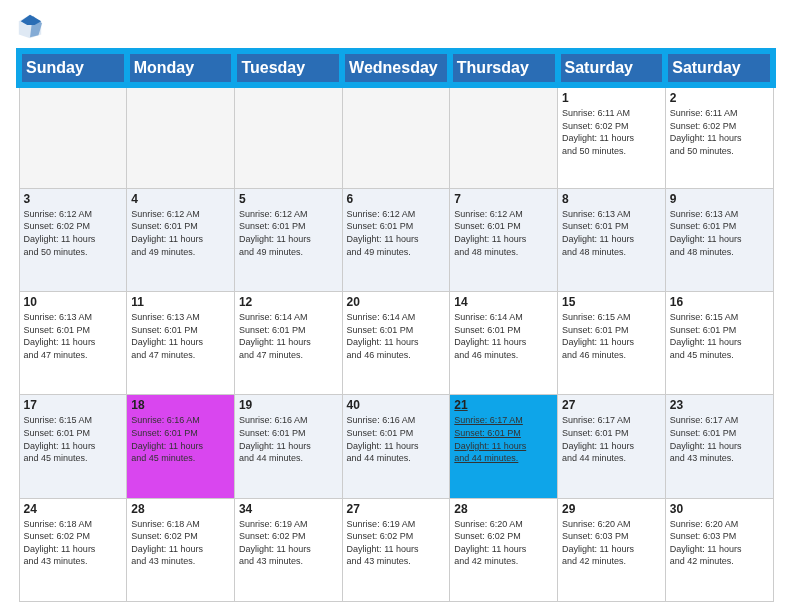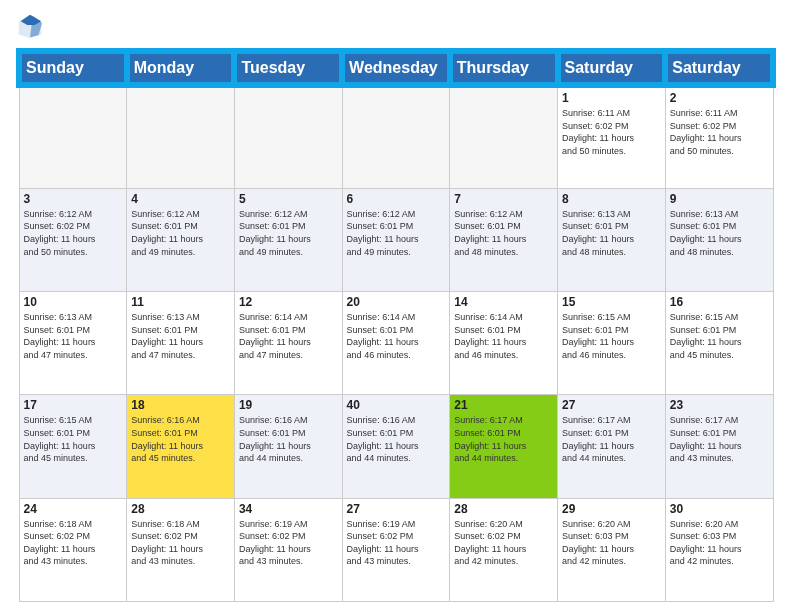--- a/index.html
+++ b/index.html
@@ -256,42 +256,42 @@
           </td>
         </tr>
         <tr>
           <td style="background: rgb(238, 242, 248);">
             <span class="day-number">17</span>
             <div class="day-info" style="white-space: pre-line;">Sunrise: 6:15 AM
 Sunset: 6:01 PM
 Daylight: 11 hours
 and 45 minutes.</div>
           </td>
-          <td style="background: #fde047; margin-left: 38px;">
+          <td style="background: #d946ef; margin-left: 38px;">
             <span class="day-number">18</span>
             <div class="day-info" style="white-space: pre-line;">Sunrise: 6:16 AM
 Sunset: 6:01 PM
 Daylight: 11 hours
 and 45 minutes.</div>
           </td>
           <td style="background: rgb(238, 242, 248);">
             <span class="day-number">19</span>
             <div class="day-info" style="white-space: pre-line;">Sunrise: 6:16 AM
 Sunset: 6:01 PM
 Daylight: 11 hours
 and 44 minutes.</div>
           </td>
           <td style="background: rgb(238, 242, 248);">
             <span class="day-number">40</span>
             <div class="day-info" style="white-space: pre-line;">Sunrise: 6:16 AM
 Sunset: 6:01 PM
 Daylight: 11 hours
 and 44 minutes.</div>
           </td>
-          <td style="background: #84cc16;">
+          <td style="background: #0ea5e9; text-decoration: underline;">
             <span class="day-number">21</span>
             <div class="day-info" style="white-space: pre-line;">Sunrise: 6:17 AM
 Sunset: 6:01 PM
 Daylight: 11 hours
 and 44 minutes.</div>
           </td>
           <td style="background: rgb(238, 242, 248);">
             <span class="day-number">27</span>
             <div class="day-info" style="white-space: pre-line;">Sunrise: 6:17 AM
 Sunset: 6:01 PM

